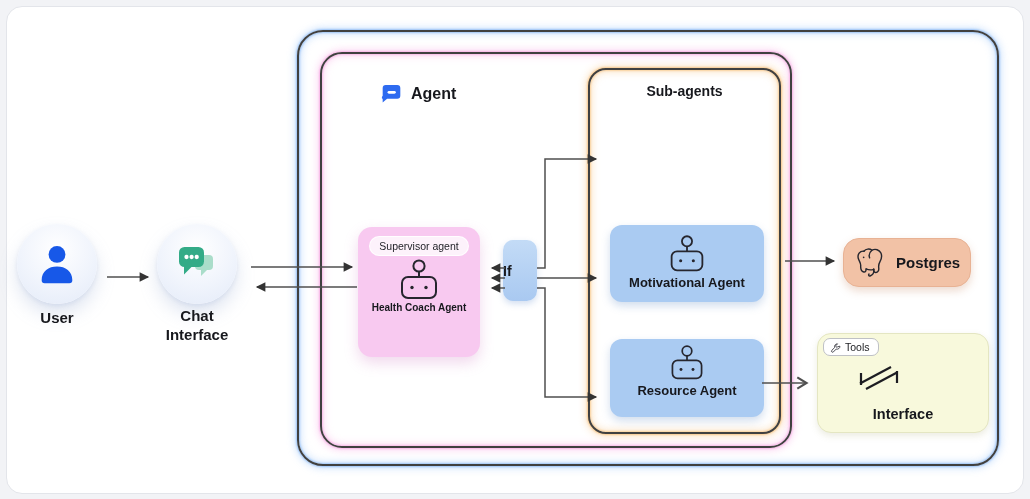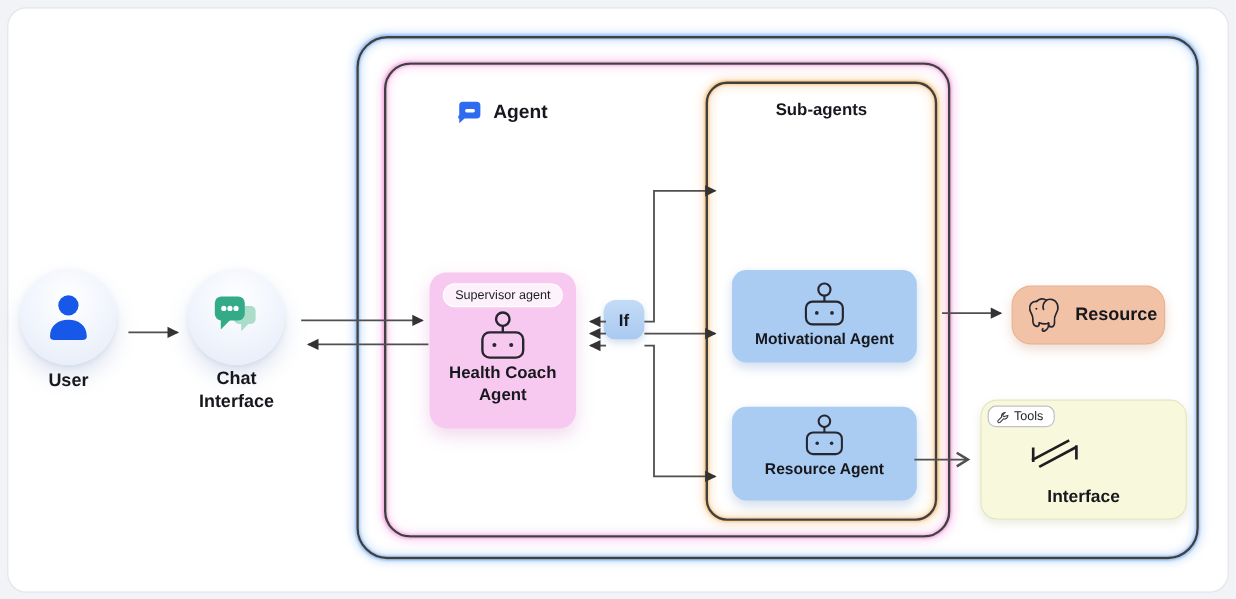--- a/index.html
+++ b/index.html
@@ -27,25 +27,25 @@
   
   .agent-header{position:absolute;left:380px;top:82px;display:flex;align-items:center;gap:8px;}
   .agent-header .lbl{font-size:16px;font-weight:700;}
   
   .hca{position:absolute;left:358px;top:227px;width:122px;height:130px;border-radius:14px;
     background:#f8c9f0;box-shadow:0 6px 14px rgba(205,120,190,.28);text-align:center;}
   .hca .badge{display:inline-block;margin-top:9px;padding:3px 9px;border-radius:10px;
     background:rgba(255,255,255,.75);border:1px solid rgba(255,255,255,.9);
     font-size:10.5px;font-weight:500;color:#1d1e24;}
   .hca .robot{display:block;margin:3px auto 1px;}
-  .hca .lbl{font-size:14px;font-weight:700;line-height:1.25;padding:0 6px;}
-  
-  .ifbox{position:absolute;left:503px;top:250px;width:34px;height:33px;border-radius:10px;
+  .hca .lbl{font-size:10px;font-weight:700;line-height:1.25;padding:0 6px;}
+  
+  .ifbox{position:absolute;left:503px;top:240px;width:34px;height:61px;border-radius:10px;
     background:linear-gradient(180deg,#c3dbf6,#a9c9f1);box-shadow:0 3px 6px rgba(110,150,210,.3);
-    display:flex;align-items:center;justify-content:center;font-size:14px;font-weight:700;}
+    display:flex;align-items:center;justify-content:flex-start;font-size:14px;font-weight:700;}
   
   .panel{left:588px;top:68px;width:189px;height:362px;}
   .panel-title{position:absolute;left:0;top:13px;width:100%;text-align:center;
     font-size:14px;font-weight:700;}
   .sub{position:absolute;left:20px;width:154px;border-radius:12px;background:#aacbf2;
     box-shadow:0 4px 9px rgba(95,135,195,.28);text-align:center;}
   .sub .robot{display:block;margin:10px auto 2px;}
   .sub .lbl{font-size:13px;font-weight:700;line-height:1.22;padding:0 8px;}
   
   .pg{position:absolute;left:843px;top:238px;width:128px;height:49px;border-radius:16px;
@@ -147,21 +147,21 @@
 
   <div class="pg">
     <svg width="34" height="36" viewBox="0 0 36 36" fill="none" stroke="#26262e" stroke-width="1.5" stroke-linecap="round" stroke-linejoin="round">
       <path d="M10.5 5.5 C6 5 3.5 9 4.5 13 c.8 3 2.8 4.5 2.6 8 c-.2 3.5 1.2 6 3.2 6.5 c1.8 .4 2.6 -1.3 2.5 -3.2"></path>
       <path d="M10.5 5.5 c2 -2.5 6 -3 8.5 -1 c3.5 -2 8 -.5 9.5 3 c1.5 3.5 .5 6.5 -1 9 c-1.2 2 -1.6 4.5 -1.3 7 c.3 2.5 -1 4.5 -3 4.5 c-1.7 0 -2.4 -1.5 -2.3 -3.4"></path>
       <path d="M19 4.5 c-2.5 2 -3.5 5 -2.5 8"></path>
       <path d="M12.8 24.3 c2.8 1.2 5.6 1.2 8.1 .4"></path>
       <path d="M20.9 24.7 c.3 3 -.8 5.8 -3.4 6.8 c-1.8 .7 -2.6 -.6 -1.6 -1.9"></path>
       <circle cx="10.2" cy="12" r=".9" fill="#26262e" stroke="none"></circle>
     </svg>
-    <span class="lbl">Resource</span>
+    <span class="lbl">Postgres</span>
   </div>
 
   <div class="ddg">
     <span class="tbadge">
       <svg width="11" height="11" viewBox="0 0 12 12">
         <path d="M10.8 4.6 a3.1 3.1 0 0 1 -4 3.1 l-3.1 3.1 a1.2 1.2 0 0 1 -1.7 -1.7 l3.1 -3.1 a3.1 3.1 0 0 1 3.1 -4 l-1.6 1.6 a1.2 1.2 0 0 0 1.7 1.7 z" fill="none" stroke="#3c3c44" stroke-width="1"></path>
       </svg>
       <span>Tools</span>
     </span>
     <svg class="zig" width="50" height="36" viewBox="0 0 50 36" stroke="#1d1d22" stroke-width="2.2" fill="none">

